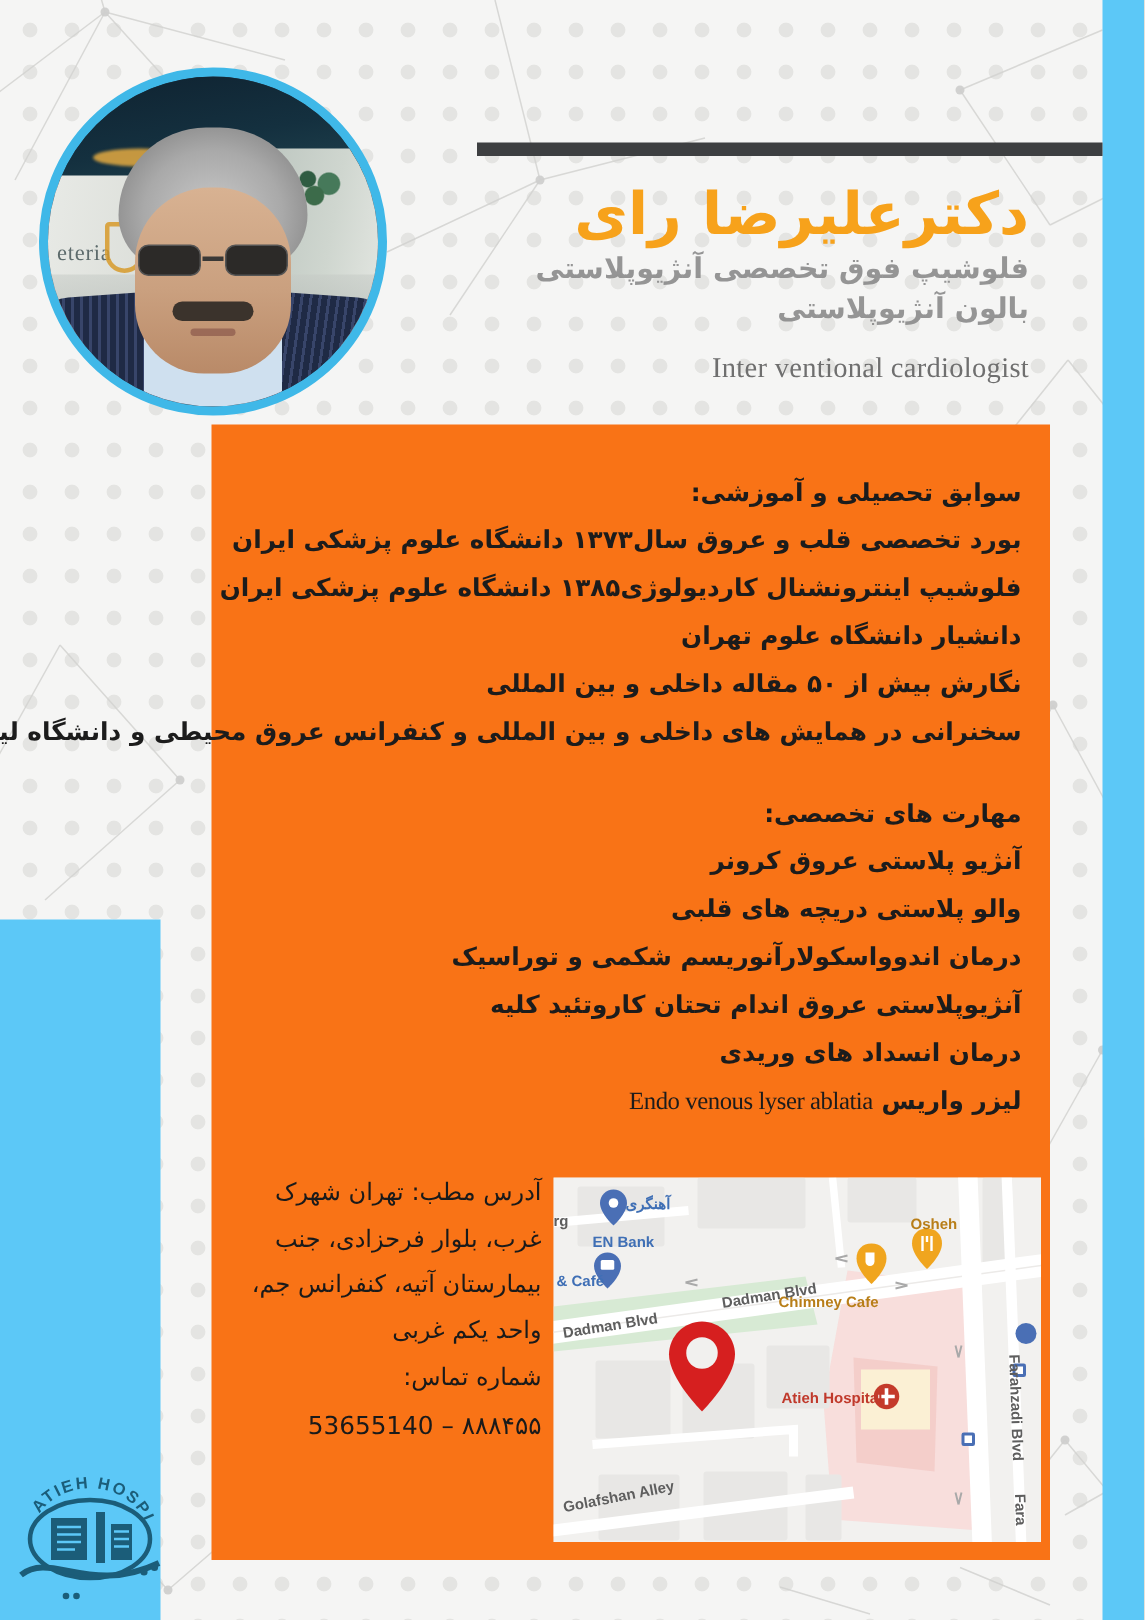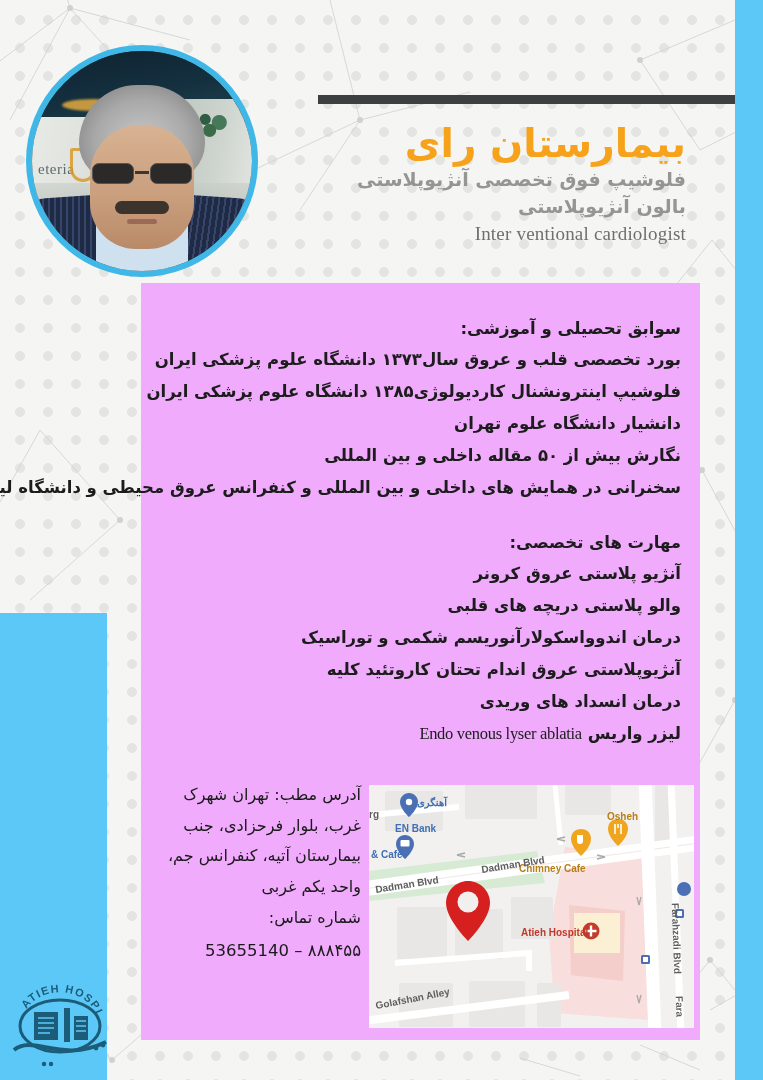--- a/index.html
+++ b/index.html
@@ -39,21 +39,21 @@
   
   .header-rule {
     position: absolute; left: 318px; top: 95px; width: 417px; height: 9px;
     background: #3d3f41;
   }
 
   
   #card {
     position: absolute; left: 141px; top: 283px;
     width: 559px; height: 757px;
-    background: #f0abfc;
+    background: #f97316;
   }
 
   
   #portrait {
     position: absolute; left: 26px; top: 45px;
     width: 232px; height: 232px;
     border-radius: 50%;
     border: 6px solid #3FB8E8;
     overflow: hidden;
     background: #2b3a4a;
@@ -159,21 +159,21 @@
   }
   .subtitle-fa {
     direction: rtl;
     font-size: 19px; font-weight: bold; color: #8d8d8d;
     line-height: 1.42; letter-spacing: -0.5px;
     opacity: .92;
   }
   #sub-en {
     font-family: "Liberation Serif", serif;
     font-size: 19px; color: #6f6f6f; line-height: 1.4;
-    letter-spacing: .2px; margin-top: 1px;
+    letter-spacing: .2px; margin-top: 13px;
   }
 
   
   .section {
     position: absolute; right: 19px; width: 520px;
     direction: rtl; text-align: right;
     color: #1c1c1c;
   }
   .sec-heading {
     font-size: 16.5px; font-weight: bold; line-height: 1.9;
@@ -259,21 +259,21 @@
         <circle cx="112" cy="1060" r="3"></circle>
     </g>
   </svg>
 
   <div class="blue-strip-right"></div>
   <div class="blue-block-left"></div>
 
   <div class="header-rule"></div>
 
   <div id="title-wrap">
-    <div id="doctor-name">بیمارستان رای</div>
+    <div id="doctor-name">دکترعلیرضا رای</div>
     <div class="subtitle-fa">فلوشیپ فوق تخصصی آنژیوپلاستی</div>
     <div class="subtitle-fa">بالون آنژیوپلاستی</div>
     <div id="sub-en">Inter ventional cardiologist</div>
   </div>
 
   <div id="portrait">
     <div class="scene">
       <div class="ph-ceiling"></div>
       <div class="ph-wallR"></div>
       <div class="ph-wallL"></div>

